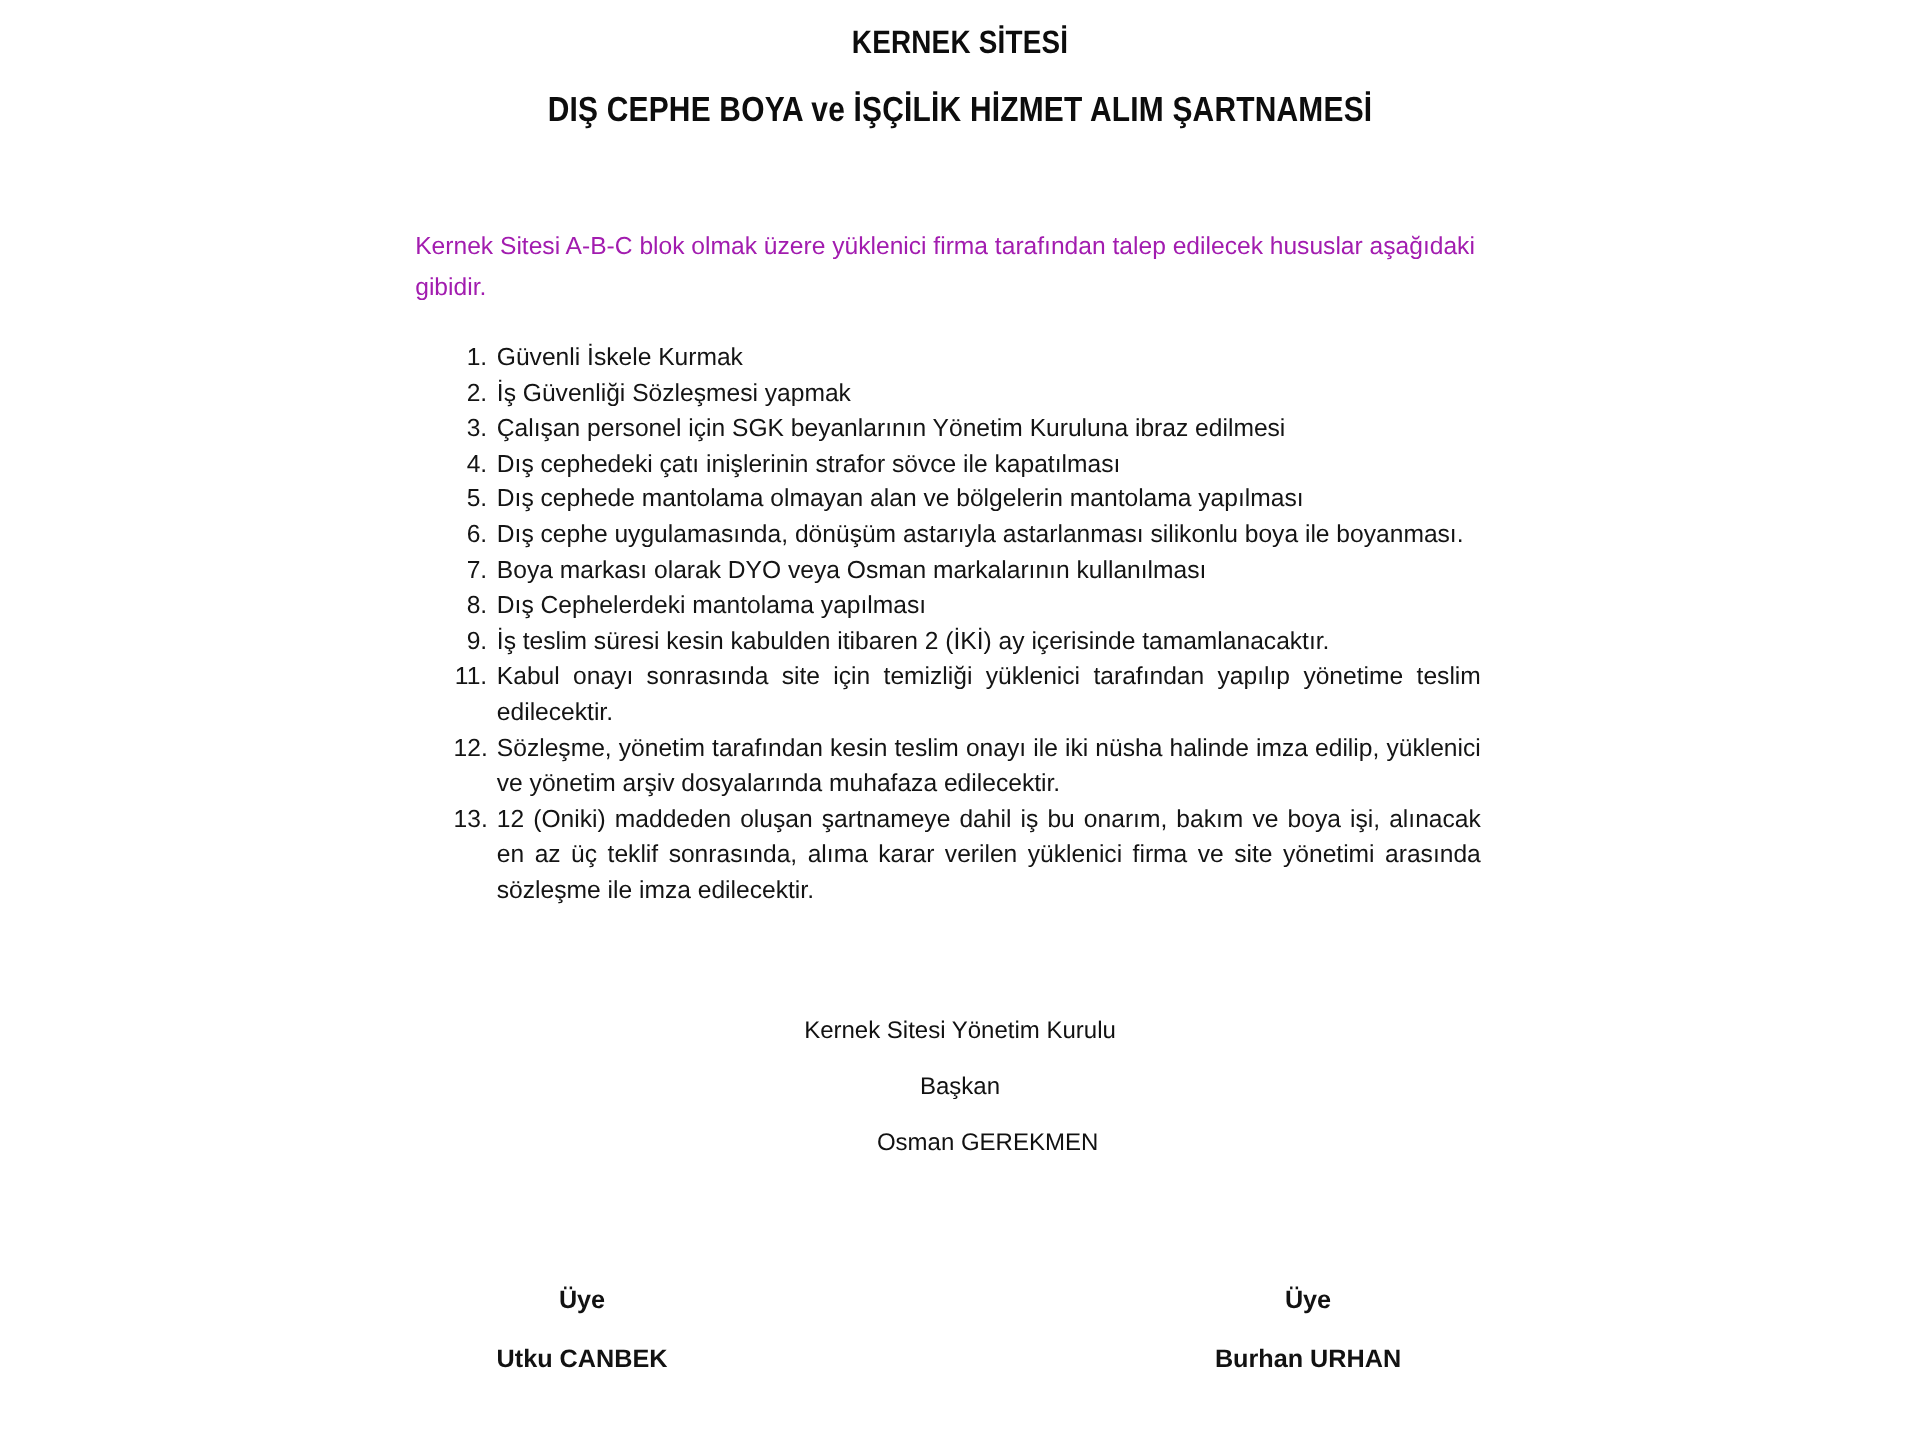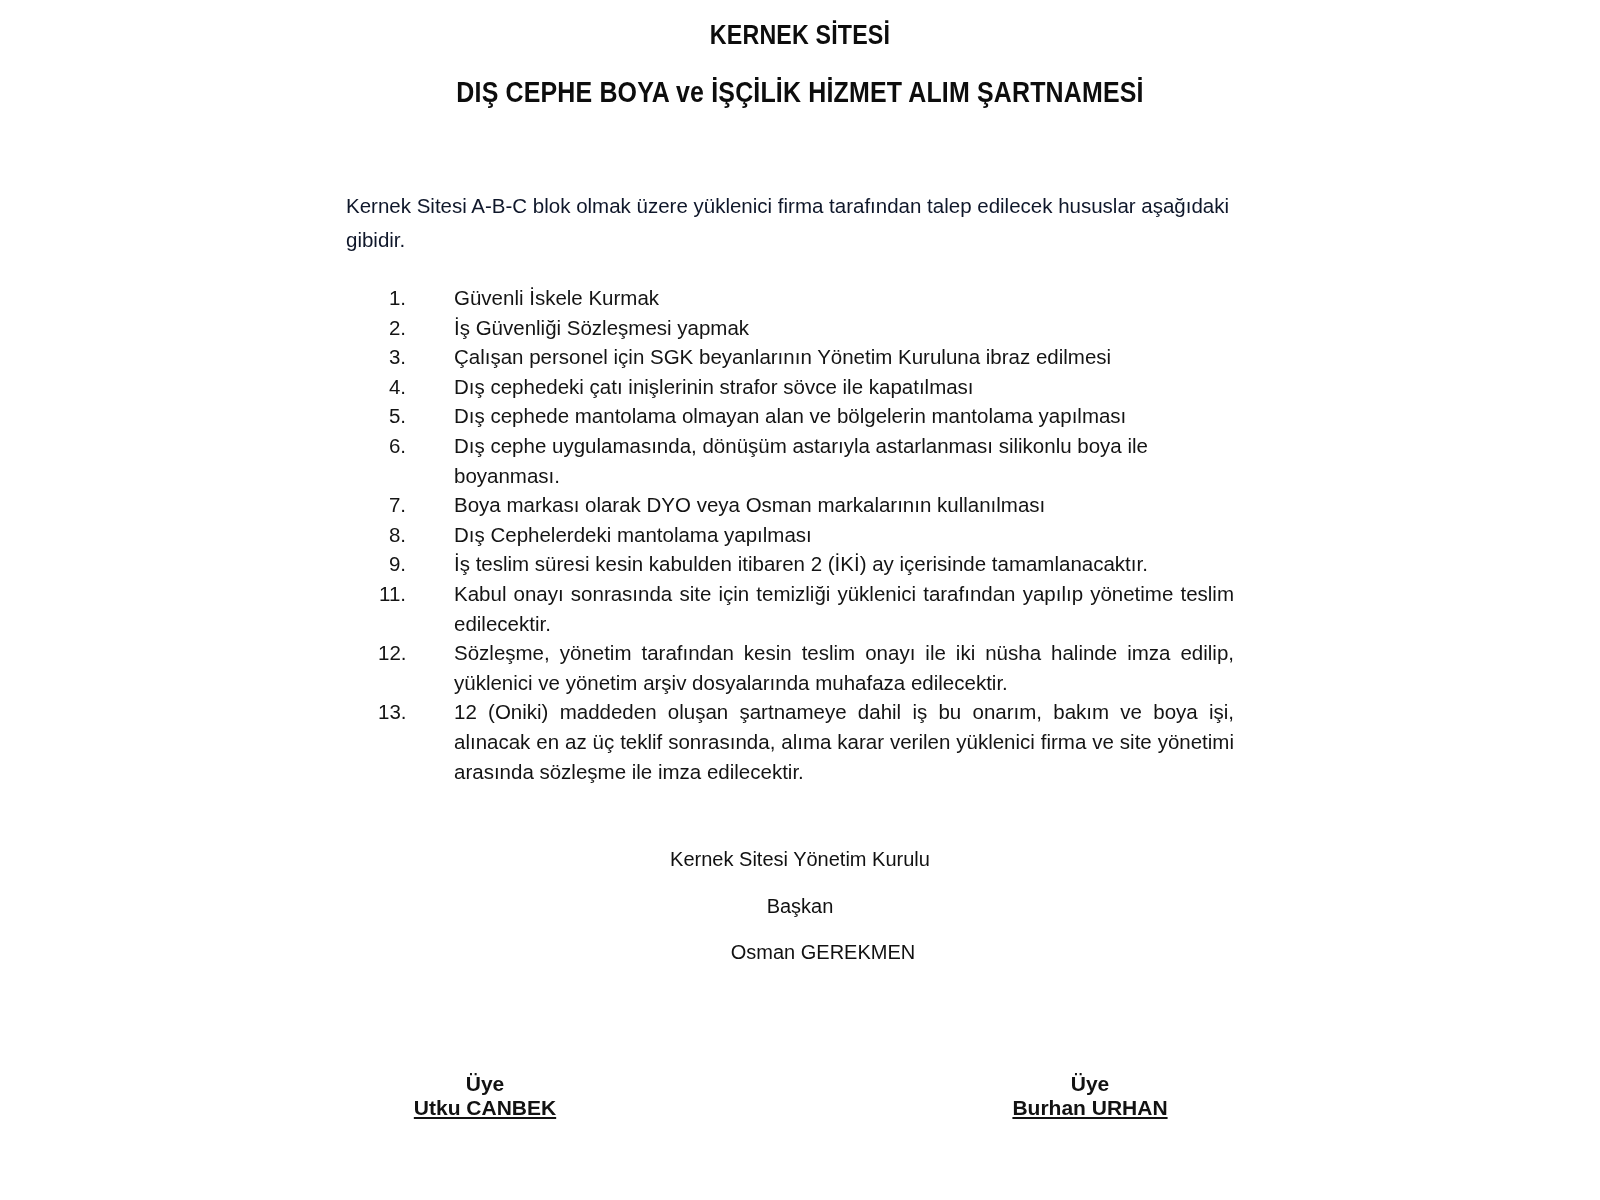--- a/index.html
+++ b/index.html
@@ -51,21 +51,21 @@
   .intro {
     position: absolute;
     left: 346px;
     top: 168px;
     width: 890px;
     font-size: 20.5px;
     line-height: 34px;
     font-family: "Liberation Sans Narrow", "Liberation Sans", sans-serif;
     transform-origin: left top;
     text-align: left;
-    color: #0f172a;
+    color: #a21caf;
   }
 
   
   .clause-list {
     position: absolute;
     left: 378px;
     top: 283px;
     width: 856px;
     font-size: 20.5px;
     line-height: 29.6px;
@@ -80,21 +80,20 @@
   .clause .num {
     position: absolute;
     left: 0;
     top: 0;
     width: 28px;
     text-align: right;
     white-space: nowrap;
   }
   .clause .txt {
     display: block;
-    margin-left: 40px;
   }
   .clause.justify .txt {
     text-align: justify;
     text-align-last: left;
   }
 
   
   .sig-center {
     position: absolute;
     left: 0;
@@ -118,22 +117,22 @@
     position: absolute;
     text-align: center;
     width: 300px;
     font-family: "Liberation Sans Narrow", "Liberation Sans", sans-serif;
     font-size: 21px;
     font-weight: 700;
     color: #121212;
   }
   .member.left  { left: 335px; }
   .member.right { left: 940px; }
-  .member .role { display: block; }
-  .member .name { display: block; white-space: nowrap; text-decoration: underline; }
+  .member .role { display: block; margin-bottom: 25px; }
+  .member .name { display: block; white-space: nowrap; }
 
   .member-row.r1 { top: 1072px; }
 </style>
 </head>
 <body>
 
 <div class="page">
 
   <div class="doc-title t1">KERNEK SİTESİ</div>
 

